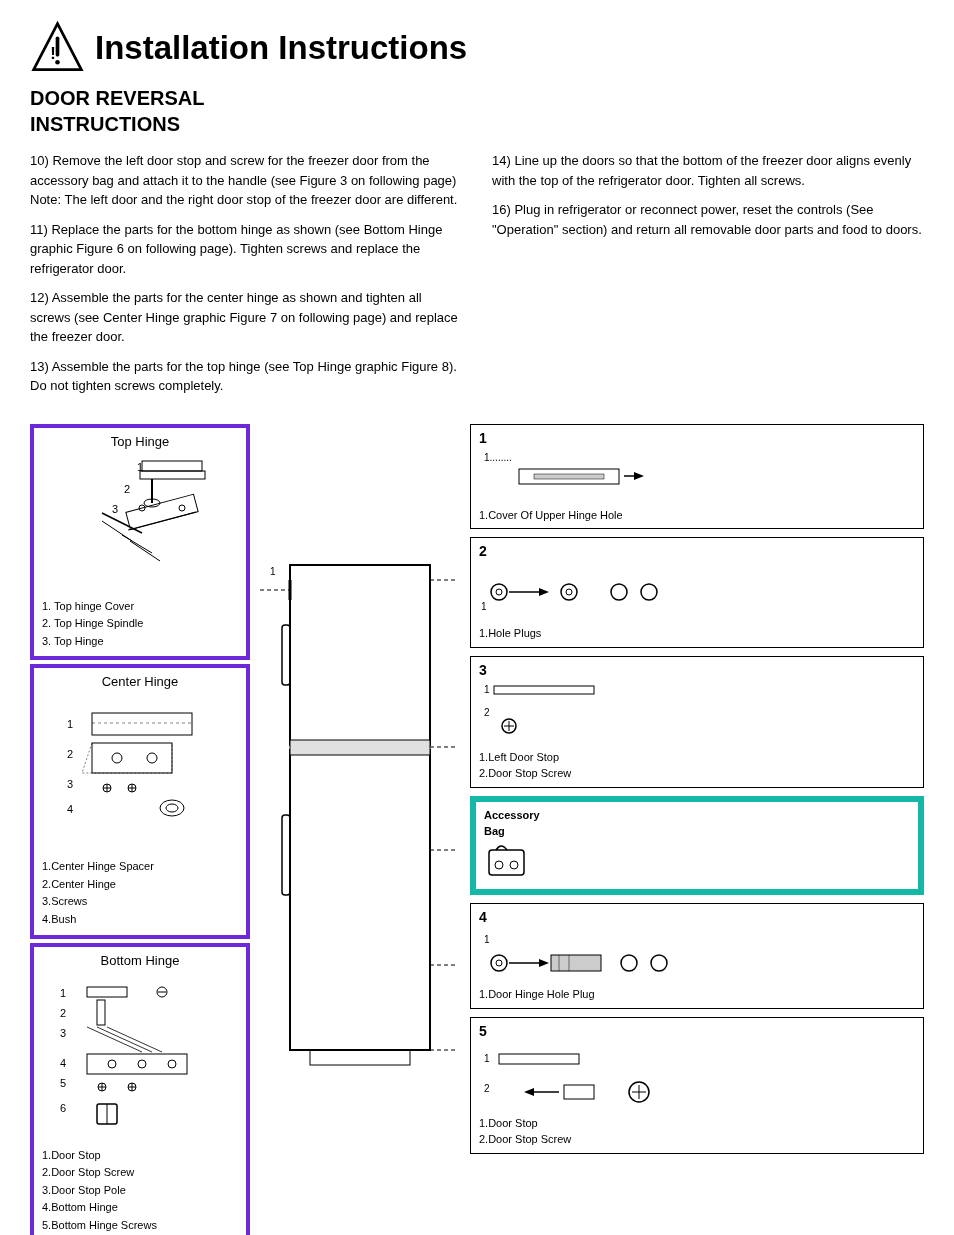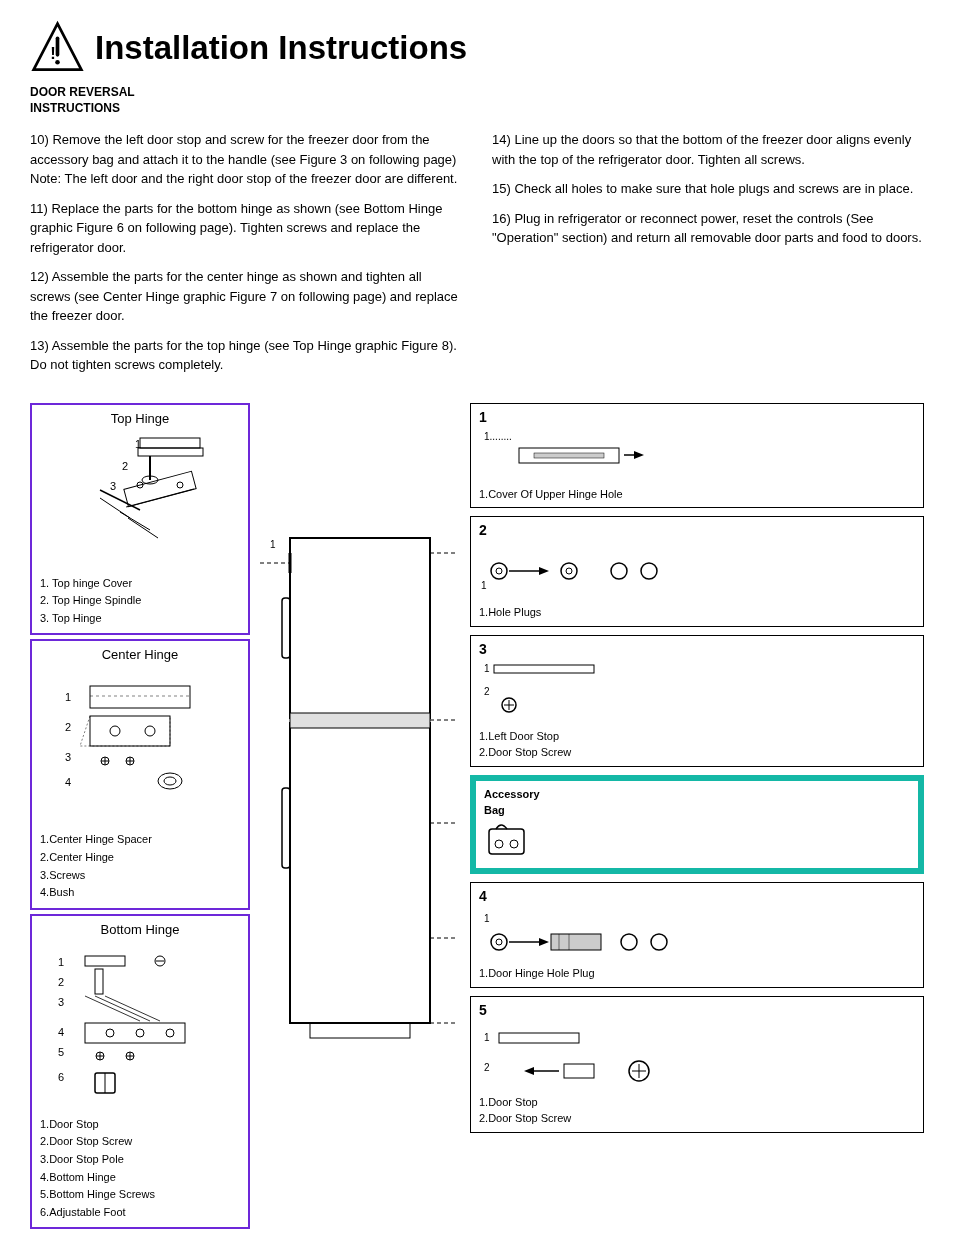--- a/index.html
+++ b/index.html
@@ -25,21 +25,21 @@
       margin-right: 10px;
       flex-shrink: 0;
     }
     .header-title {
       font-size: 33px;
       font-weight: bold;
     }
 
     
     .section-title {
-      font-size: 12px;
+      font-size: 20px;
       font-weight: bold;
       text-transform: uppercase;
       margin-bottom: 14px;
       line-height: 1.3;
     }
 
     
     .text-columns {
       display: flex;
       gap: 30px;
@@ -68,21 +68,21 @@
     
     .left-diagrams {
       width: 220px;
       flex-shrink: 0;
       display: flex;
       flex-direction: column;
       gap: 0;
     }
 
     .hinge-box {
-      border: 2px solid #6d28d9;
+      border: 4px solid #6d28d9;
       padding: 6px 8px;
       margin-bottom: 4px;
       background: #fff;
     }
     .hinge-box-title {
       text-align: center;
       font-size: 13px;
       margin-bottom: 4px;
       font-weight: normal;
     }
@@ -165,23 +165,20 @@
     <p>
       <strong>12)</strong> Assemble the parts for the center hinge as shown and tighten all screws (see <strong>Center Hinge graphic Figure 7</strong> on following page) and replace the freezer door.
     </p>
     <p>
       <strong>13)</strong> Assemble the parts for the top hinge (see <strong>Top Hinge graphic Figure 8</strong>). Do not tighten screws completely.
     </p>
   </div>
   <div class="text-col">
     <p>
       <strong>14)</strong> Line up the doors so that the bottom of the freezer door aligns evenly with the top of the refrigerator door. Tighten all screws.
-    </p>
-    <p>
-      <strong>15)</strong> Check all holes to make sure that hole plugs and screws are in place.
     </p>
     <p>
       <strong>16)</strong> Plug in refrigerator or reconnect power, reset the controls (See "Operation" section) and return all removable door parts and food to doors.
     </p>
   </div>
 </div>
 
 <div class="diagram-area">
 
   <div class="left-diagrams">

